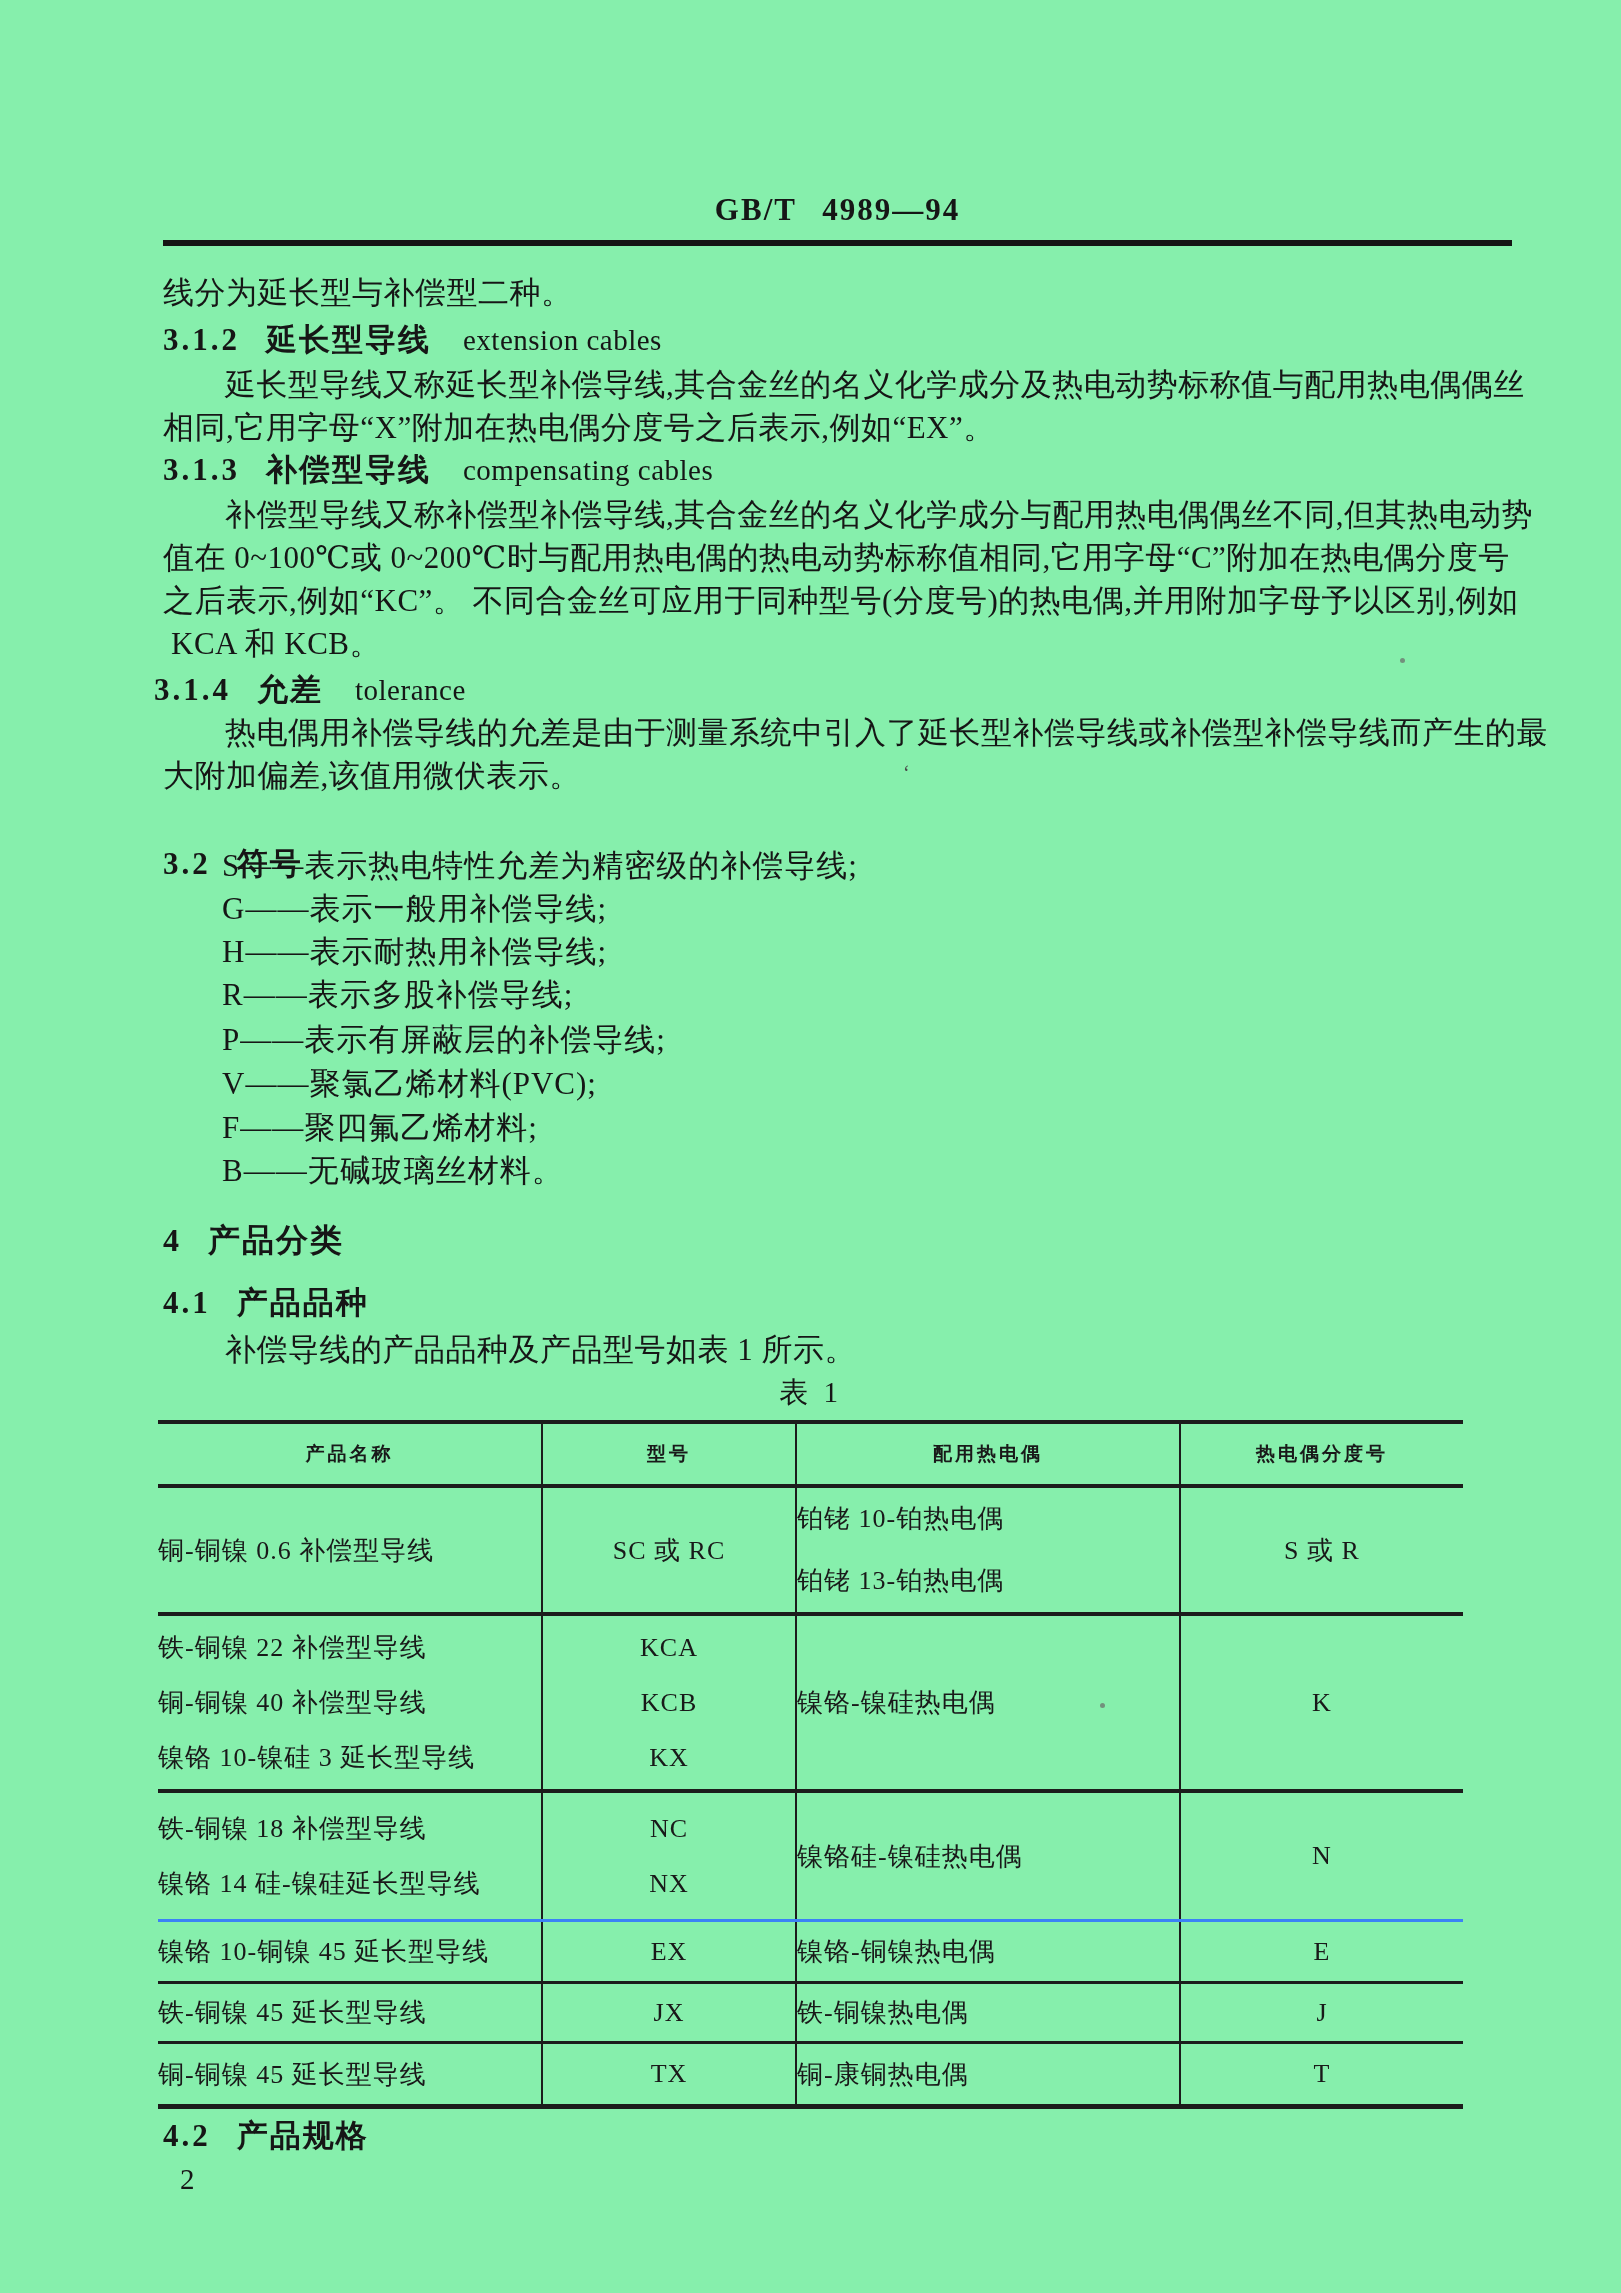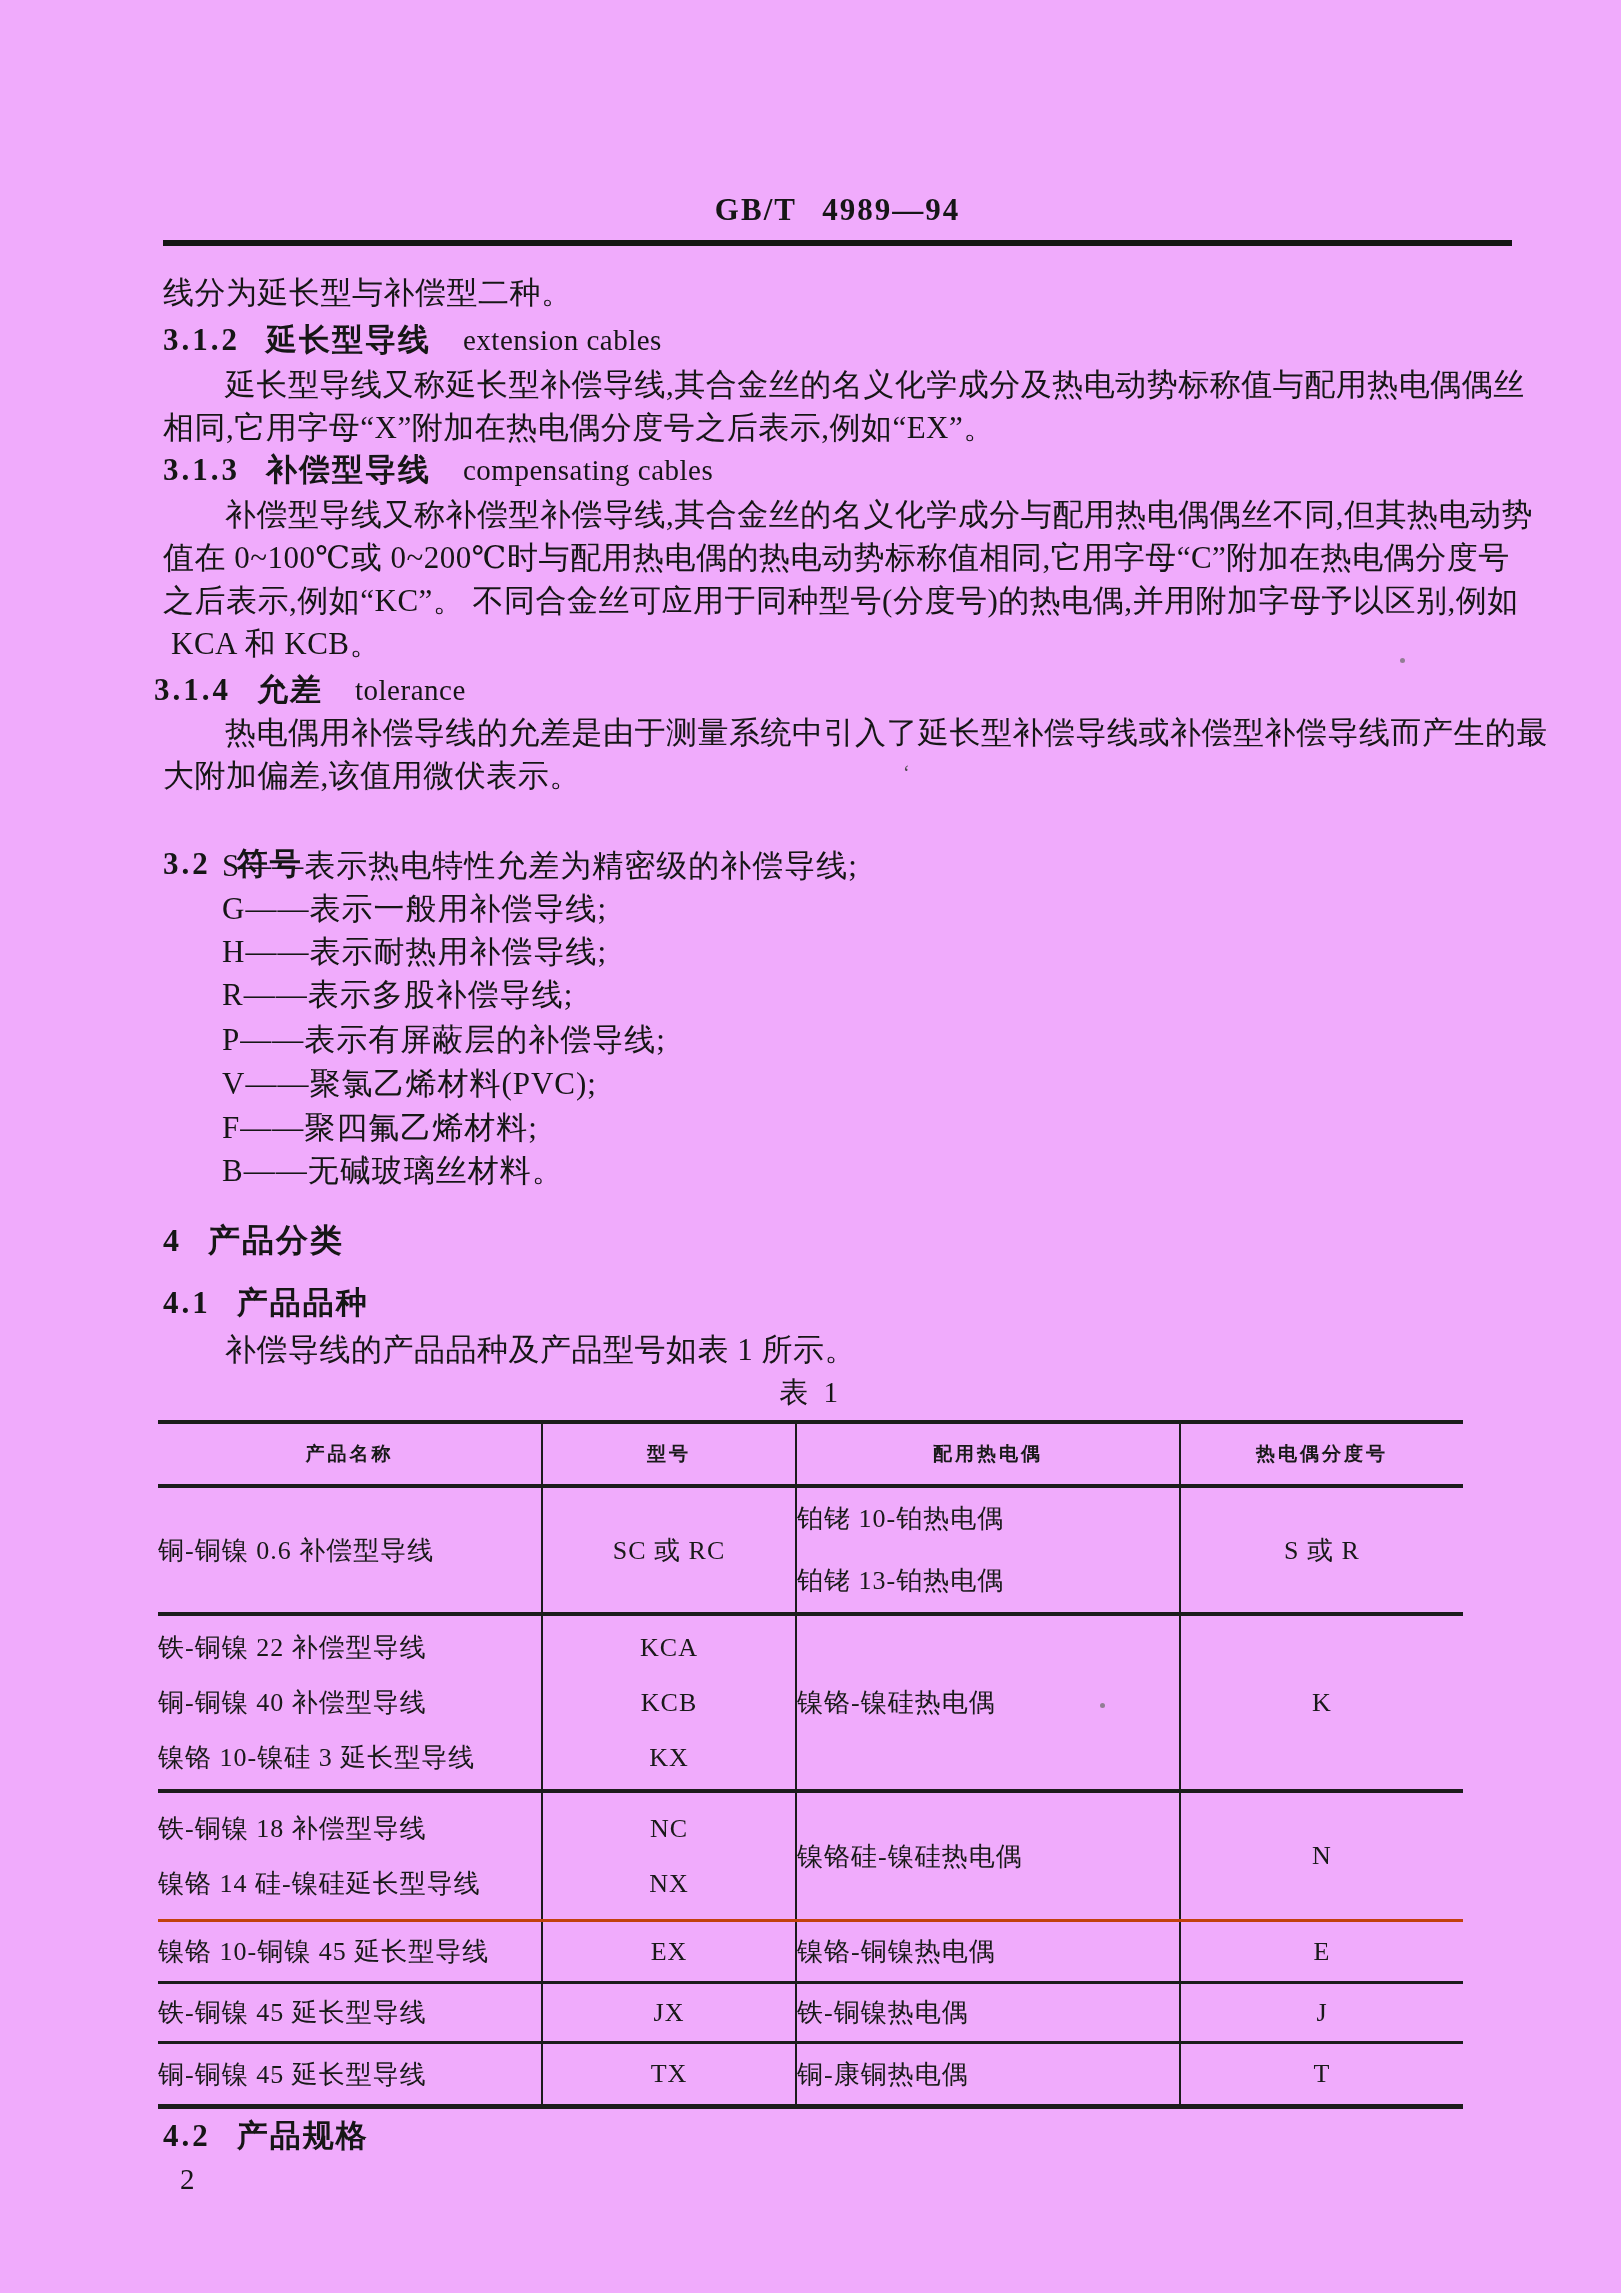--- a/index.html
+++ b/index.html
@@ -1,20 +1,20 @@
 <!DOCTYPE html>
 <html><head>
 <meta charset="utf-8">
 <style>
   html,body{margin:0;padding:0;background:#e8e8e6;}
   .page{
     position:relative;
     width:1621px;height:2293px;
     margin:0 auto;
-    background:#f0abfc;
+    background:#86efac;
     font-family:"Liberation Serif","DejaVu Serif",serif;
     color:#161616;
     overflow:hidden;
   }
   .line{
     position:absolute;
     white-space:nowrap;
     font-size:31px;
     letter-spacing:0.5px;
     line-height:44px;height:44px;
@@ -49,21 +49,21 @@
     border-collapse:collapse;table-layout:fixed;
     font-size:26px;color:#191919;
     border-top:4px solid #1c1c1c;
     border-bottom:5px solid #1c1c1c;
   }
   table.t1 td{padding:0;vertical-align:middle;}
   table.t1 .vdiv{border-right:2px solid #1c1c1c;}
   tr.hdr td{height:60px;font-weight:700;text-align:center;font-size:19px;letter-spacing:3px;border-bottom:4px solid #1c1c1c;}
   tr.r1 td{height:122px;border-bottom:4px solid #1c1c1c;}
   tr.r2 td{height:173px;border-bottom:4px solid #1c1c1c;}
-  tr.r3 td{height:126px;border-bottom:3px solid #c2410c;}
+  tr.r3 td{height:126px;border-bottom:3px solid #3b82f6;}
   tr.r4 td{height:59px;border-bottom:3px solid #1c1c1c;}
   tr.r5 td{height:57px;border-bottom:3px solid #1c1c1c;}
   tr.r6 td{height:60px;}
   .cname{padding-left:28px;text-align:left;letter-spacing:1px;}
   .cmodel{text-align:center;letter-spacing:1px;}
   .ctc{padding-left:32px;text-align:left;letter-spacing:1px;}
   .cidx{text-align:center;letter-spacing:1px;}
   .lh55 div{line-height:55px;}
   .lh62 div{line-height:62px;}
   .vtop{vertical-align:top;}

